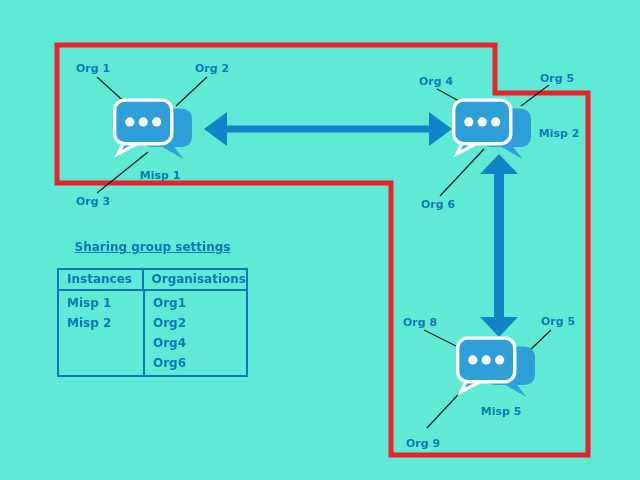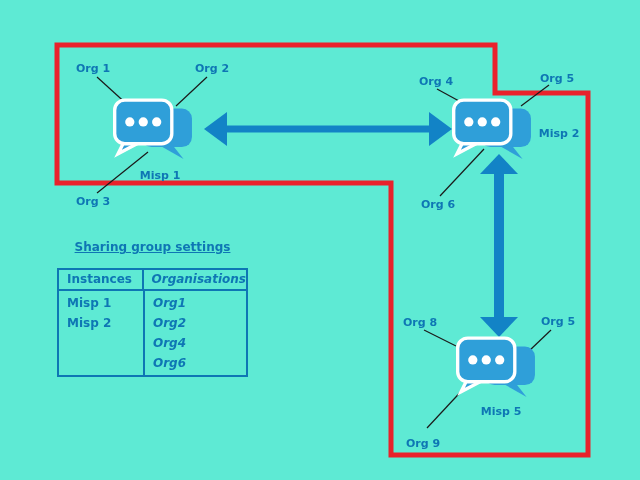--- a/index.html
+++ b/index.html
@@ -31,21 +31,21 @@
     color:var(--text_blue);font-weight:bold;font-size:12px;text-decoration:underline;
   }
   #sg-table{
     position:absolute;left:57px;top:268px;width:191px;
     border:2px solid var(--text_blue);color:var(--text_blue);
     font-weight:bold;font-size:12px;box-sizing:border-box;
   }
   .sg-row{display:flex;}
   .sg-head{border-bottom:2px solid var(--text_blue);}
   .sg-col1{width:86px;border-right:2px solid var(--text_blue);box-sizing:border-box;}
-  .sg-col2{flex:1;font-style:italic;}
+  .sg-col2{flex:1;}
   .sg-cell{padding:2px 0 2px 8px;line-height:15px;}
   .sg-line{padding-left:8px;line-height:20px;white-space:nowrap;}
   .sg-body .sg-col1,.sg-body .sg-col2{padding-top:2px;padding-bottom:2px;}
 </style>
 </head>
 <body>
 
 <div id="canvas">
 
   <svg id="artwork" width="640" height="480" viewBox="0 0 640 480">

